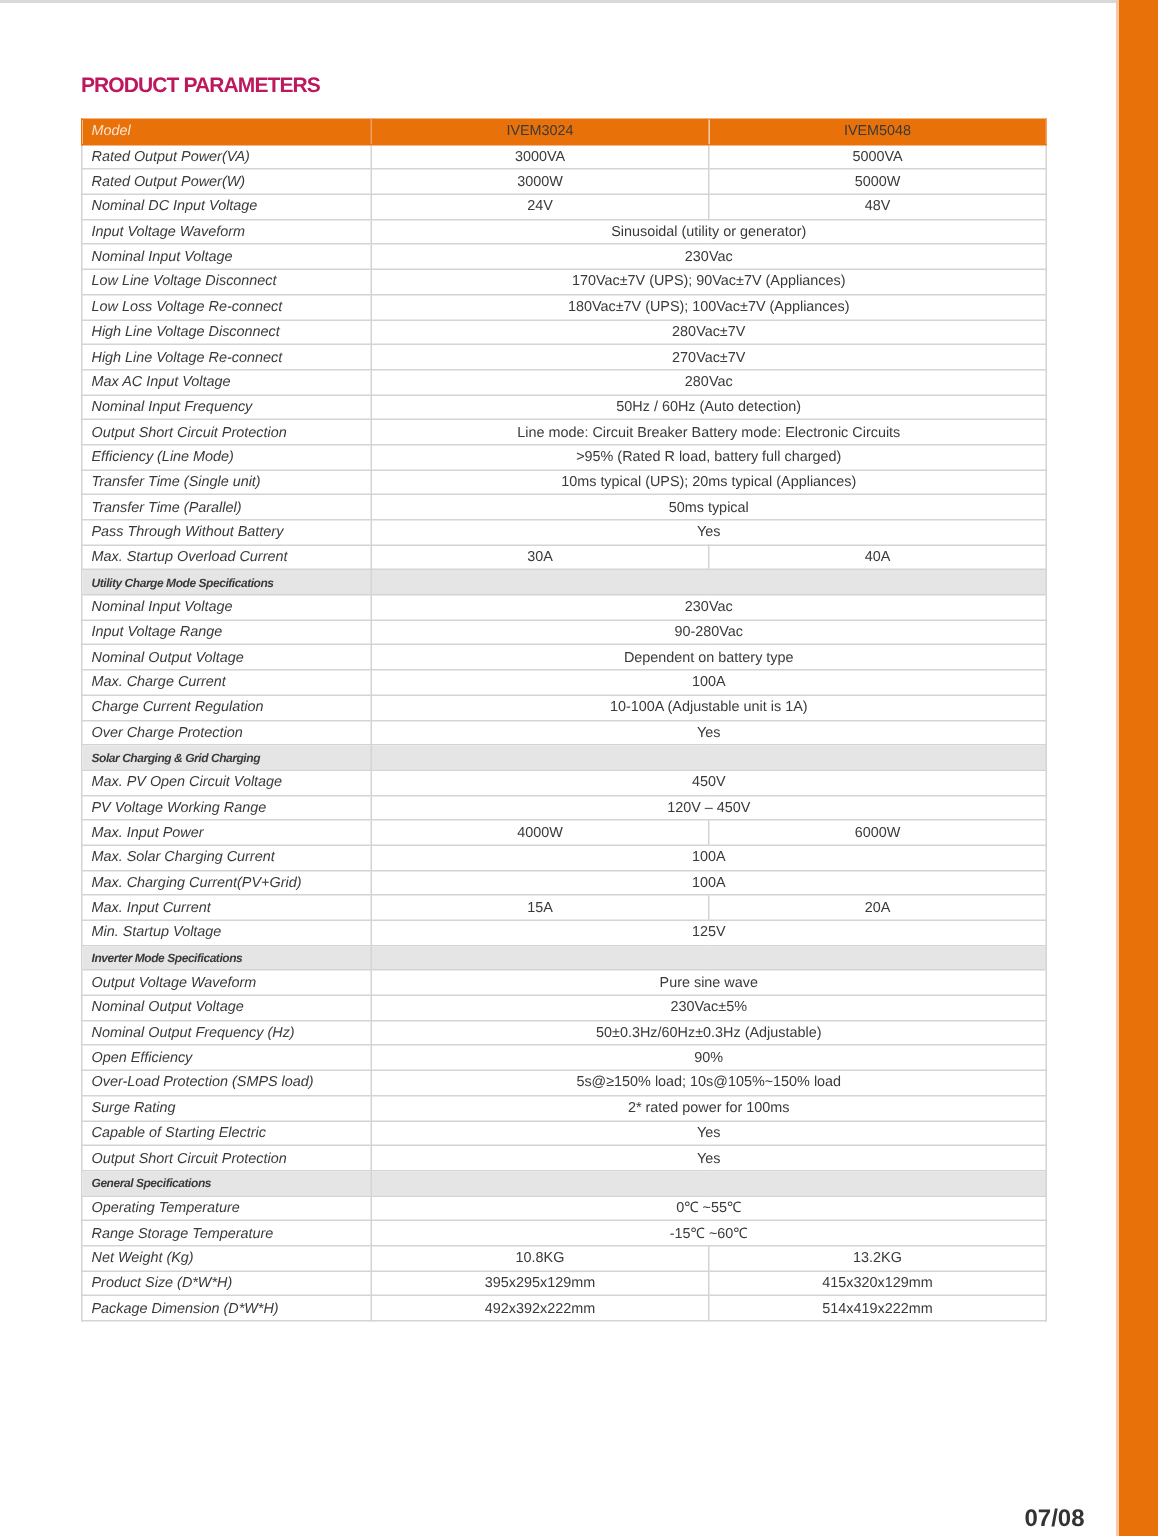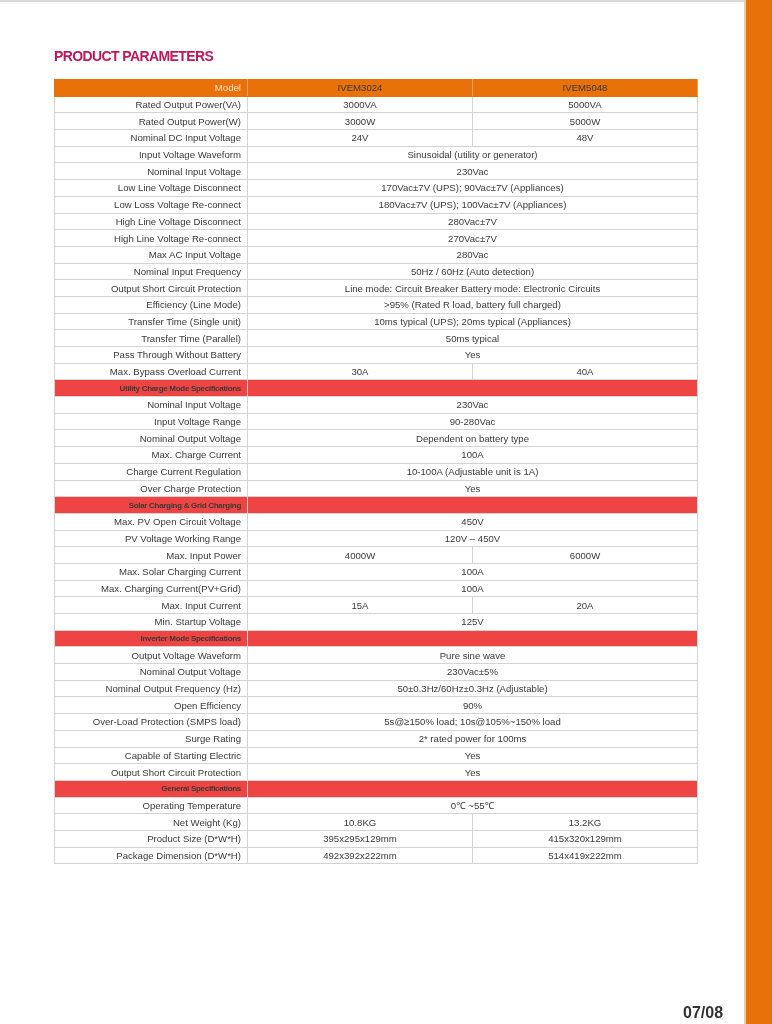--- a/index.html
+++ b/index.html
@@ -16,25 +16,25 @@
     font-size:14px; letter-spacing:-0.6px; color:#be185d;
   }
   table.spec {
     position:absolute; left:54px; top:79px; width:643px;
     border-collapse:collapse; table-layout:fixed; font-size:9.6px;
   }
   table.spec td {
     border:1px solid #d4d4d4; height:15.7px; padding:0 6px;
     white-space:nowrap; overflow:hidden; line-height:15px;
   }
-  table.spec td.label { text-align:right; color:#3a3a3a; }
+  table.spec td.label { text-align:left; color:#3a3a3a;font-style:italic; }
   table.spec td.val { text-align:center; color:#3a3a3a;margin-top:41px; }
   tr.header td { background:#e8710a; color:#fbe3cc; border-color:#e8710a; border-right-color:#f0a060; }
   tr.header td.label { color:#fbe3cc; }
-  tr.section td { background:#ef4444; font-weight:bold; font-size:8px; letter-spacing:-0.3px; color:#222; }
+  tr.section td { background:#e5e5e5; font-weight:bold; font-size:8px; letter-spacing:-0.3px; color:#222; }
   .page-number {
     position:absolute; left:683px; top:1004px;
     font-weight:bold; font-size:16px; color:#333;
   }
 </style>
 </head>
 <body>
 
 <div class="top-line"></div>
 <div class="side-bar-edge"></div>
@@ -115,21 +115,21 @@
       </tr>
       <tr>
         <td class="label">Transfer Time (Parallel)</td>
         <td class="val" colspan="2">50ms typical</td>
       </tr>
       <tr>
         <td class="label">Pass Through Without Battery</td>
         <td class="val" colspan="2">Yes</td>
       </tr>
       <tr>
-        <td class="label">Max. Bypass Overload Current</td>
+        <td class="label">Max. Startup Overload Current</td>
         <td class="val">30A</td>
         <td class="val">40A</td>
       </tr>
       <tr class="section">
         <td class="label">Utility Charge Mode Specifications</td>
         <td class="val" colspan="2"></td>
       </tr>
       <tr>
         <td class="label">Nominal Input Voltage</td>
         <td class="val" colspan="2">230Vac</td>
@@ -226,20 +226,24 @@
       </tr>
       <tr class="section">
         <td class="label">General Specifications</td>
         <td class="val" colspan="2"></td>
       </tr>
       <tr>
         <td class="label">Operating Temperature</td>
         <td class="val" colspan="2">0℃ ~55℃</td>
       </tr>
       <tr>
+        <td class="label">Range Storage Temperature</td>
+        <td class="val" colspan="2">-15℃ ~60℃</td>
+      </tr>
+      <tr>
         <td class="label">Net Weight (Kg)</td>
         <td class="val">10.8KG</td>
         <td class="val">13.2KG</td>
       </tr>
       <tr>
         <td class="label">Product Size (D*W*H)</td>
         <td class="val">395x295x129mm</td>
         <td class="val">415x320x129mm</td>
       </tr>
       <tr>

